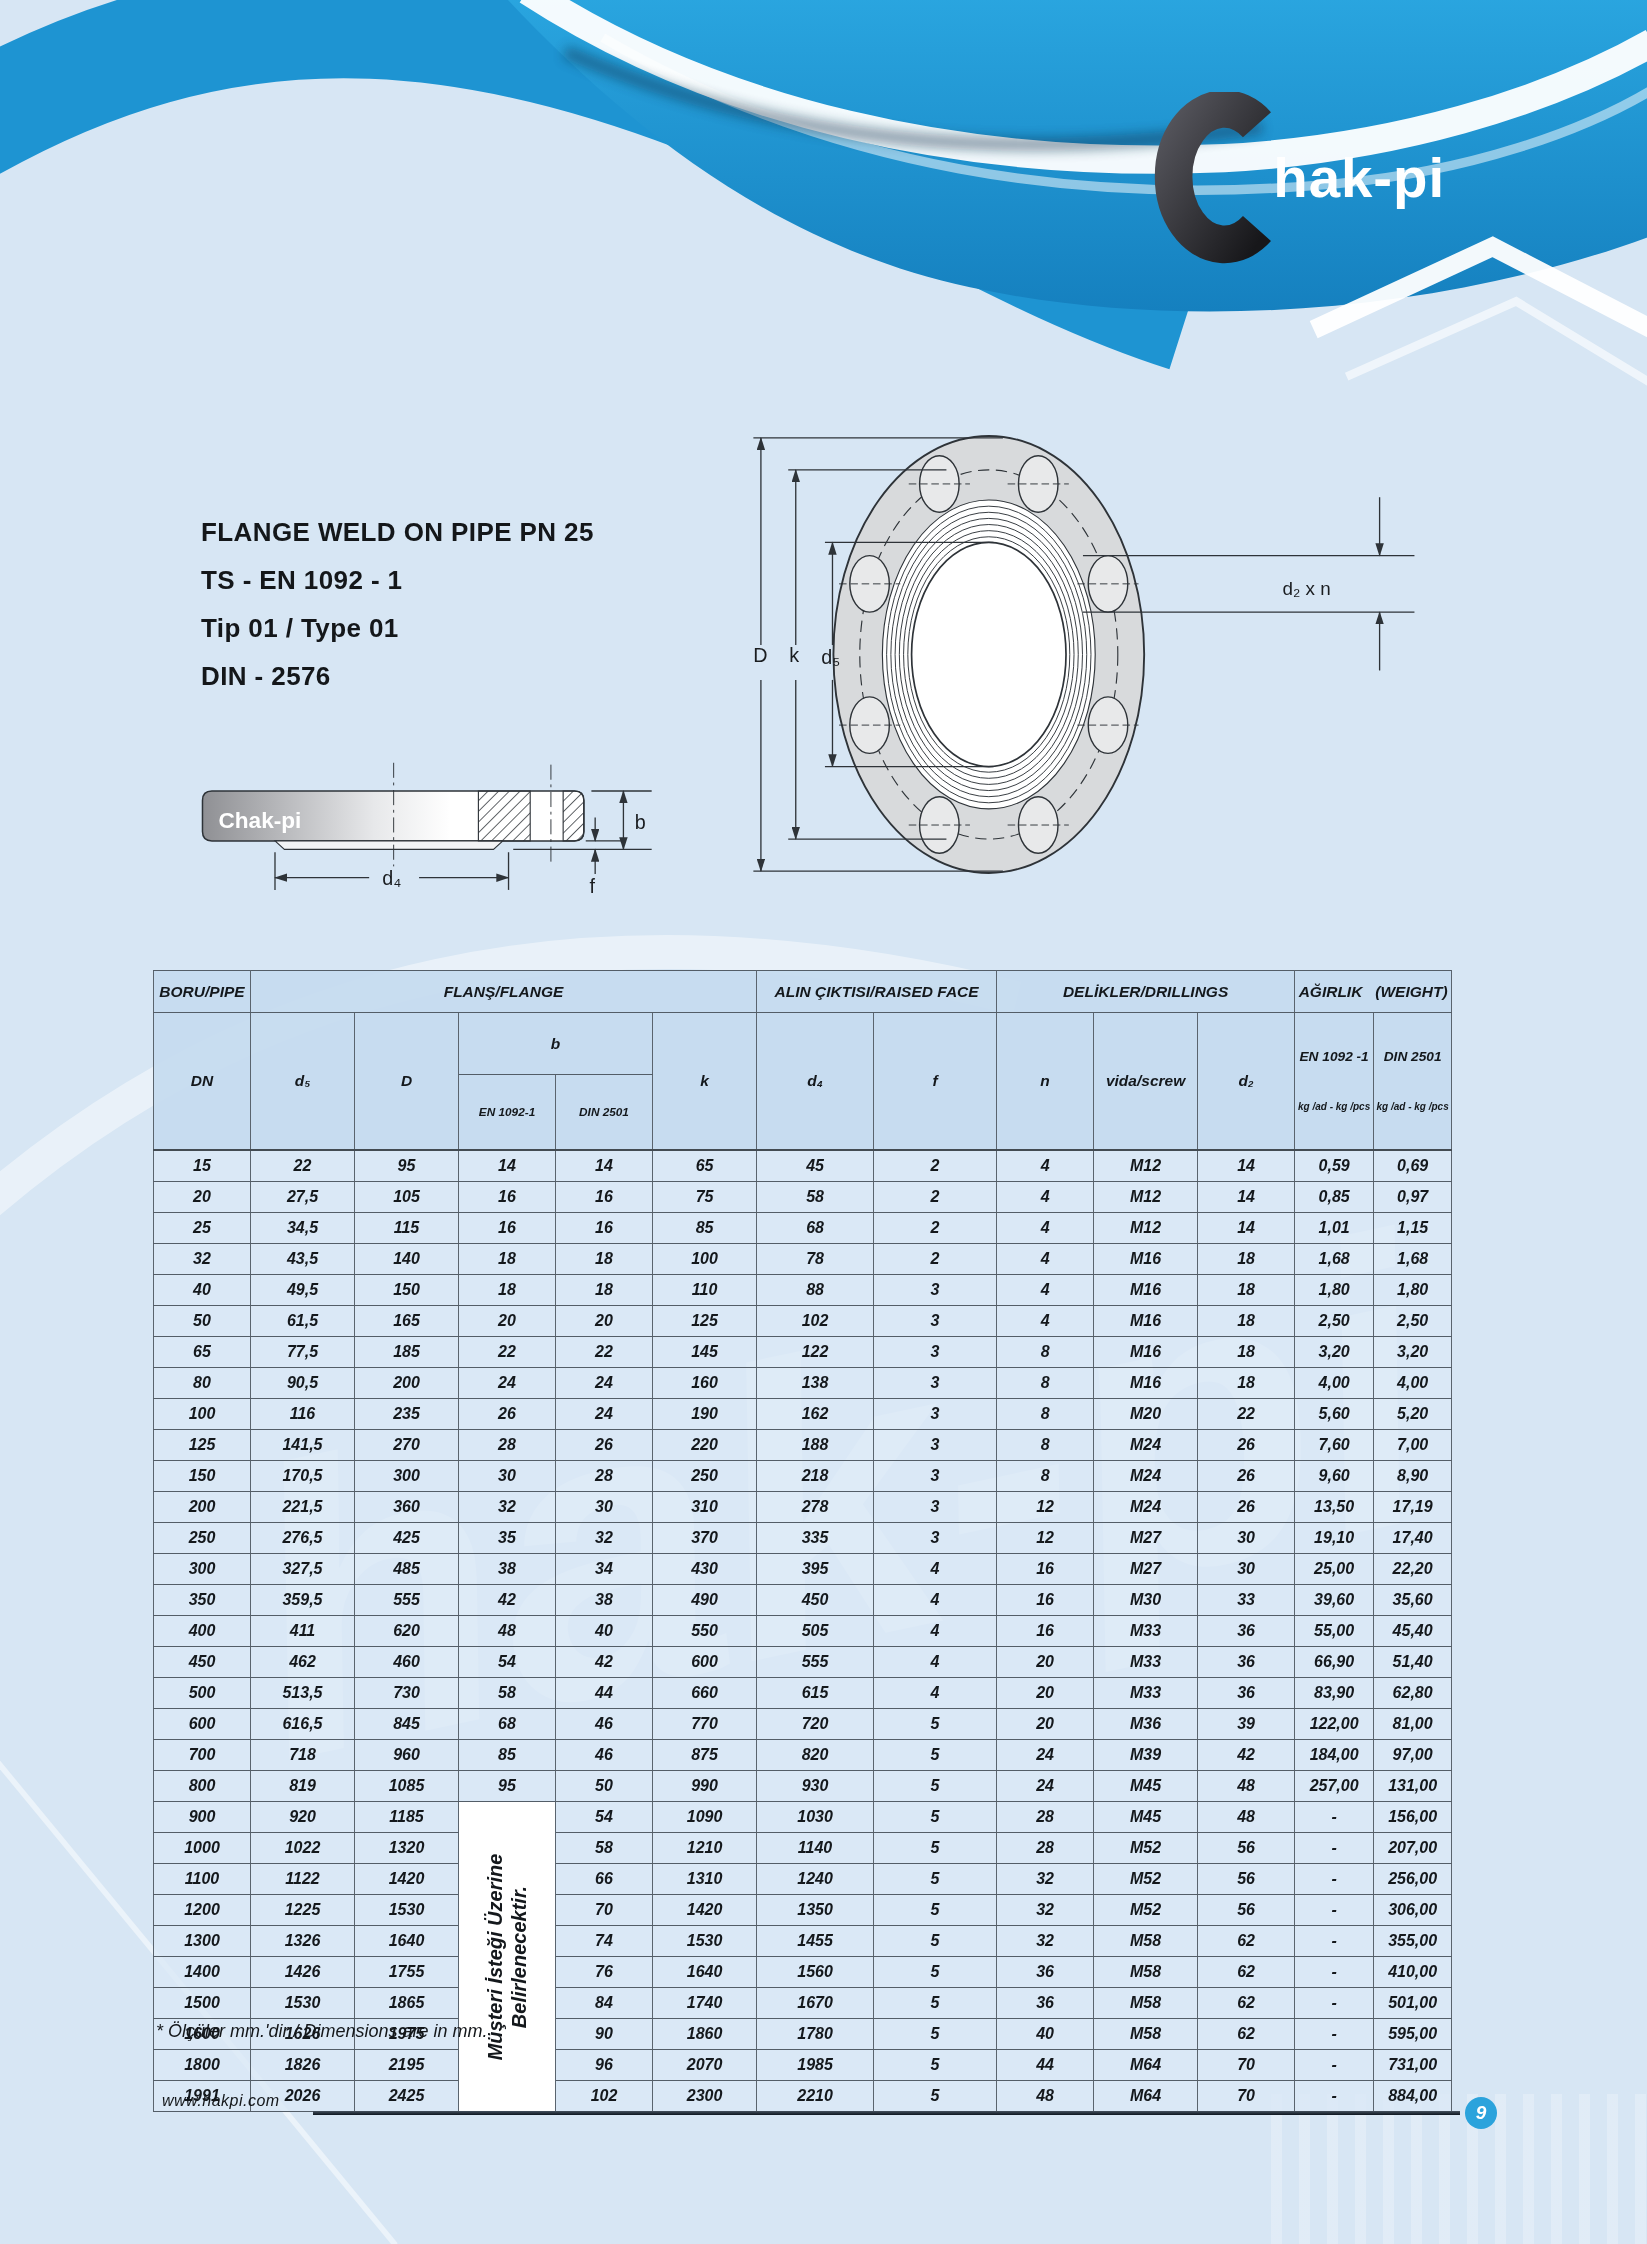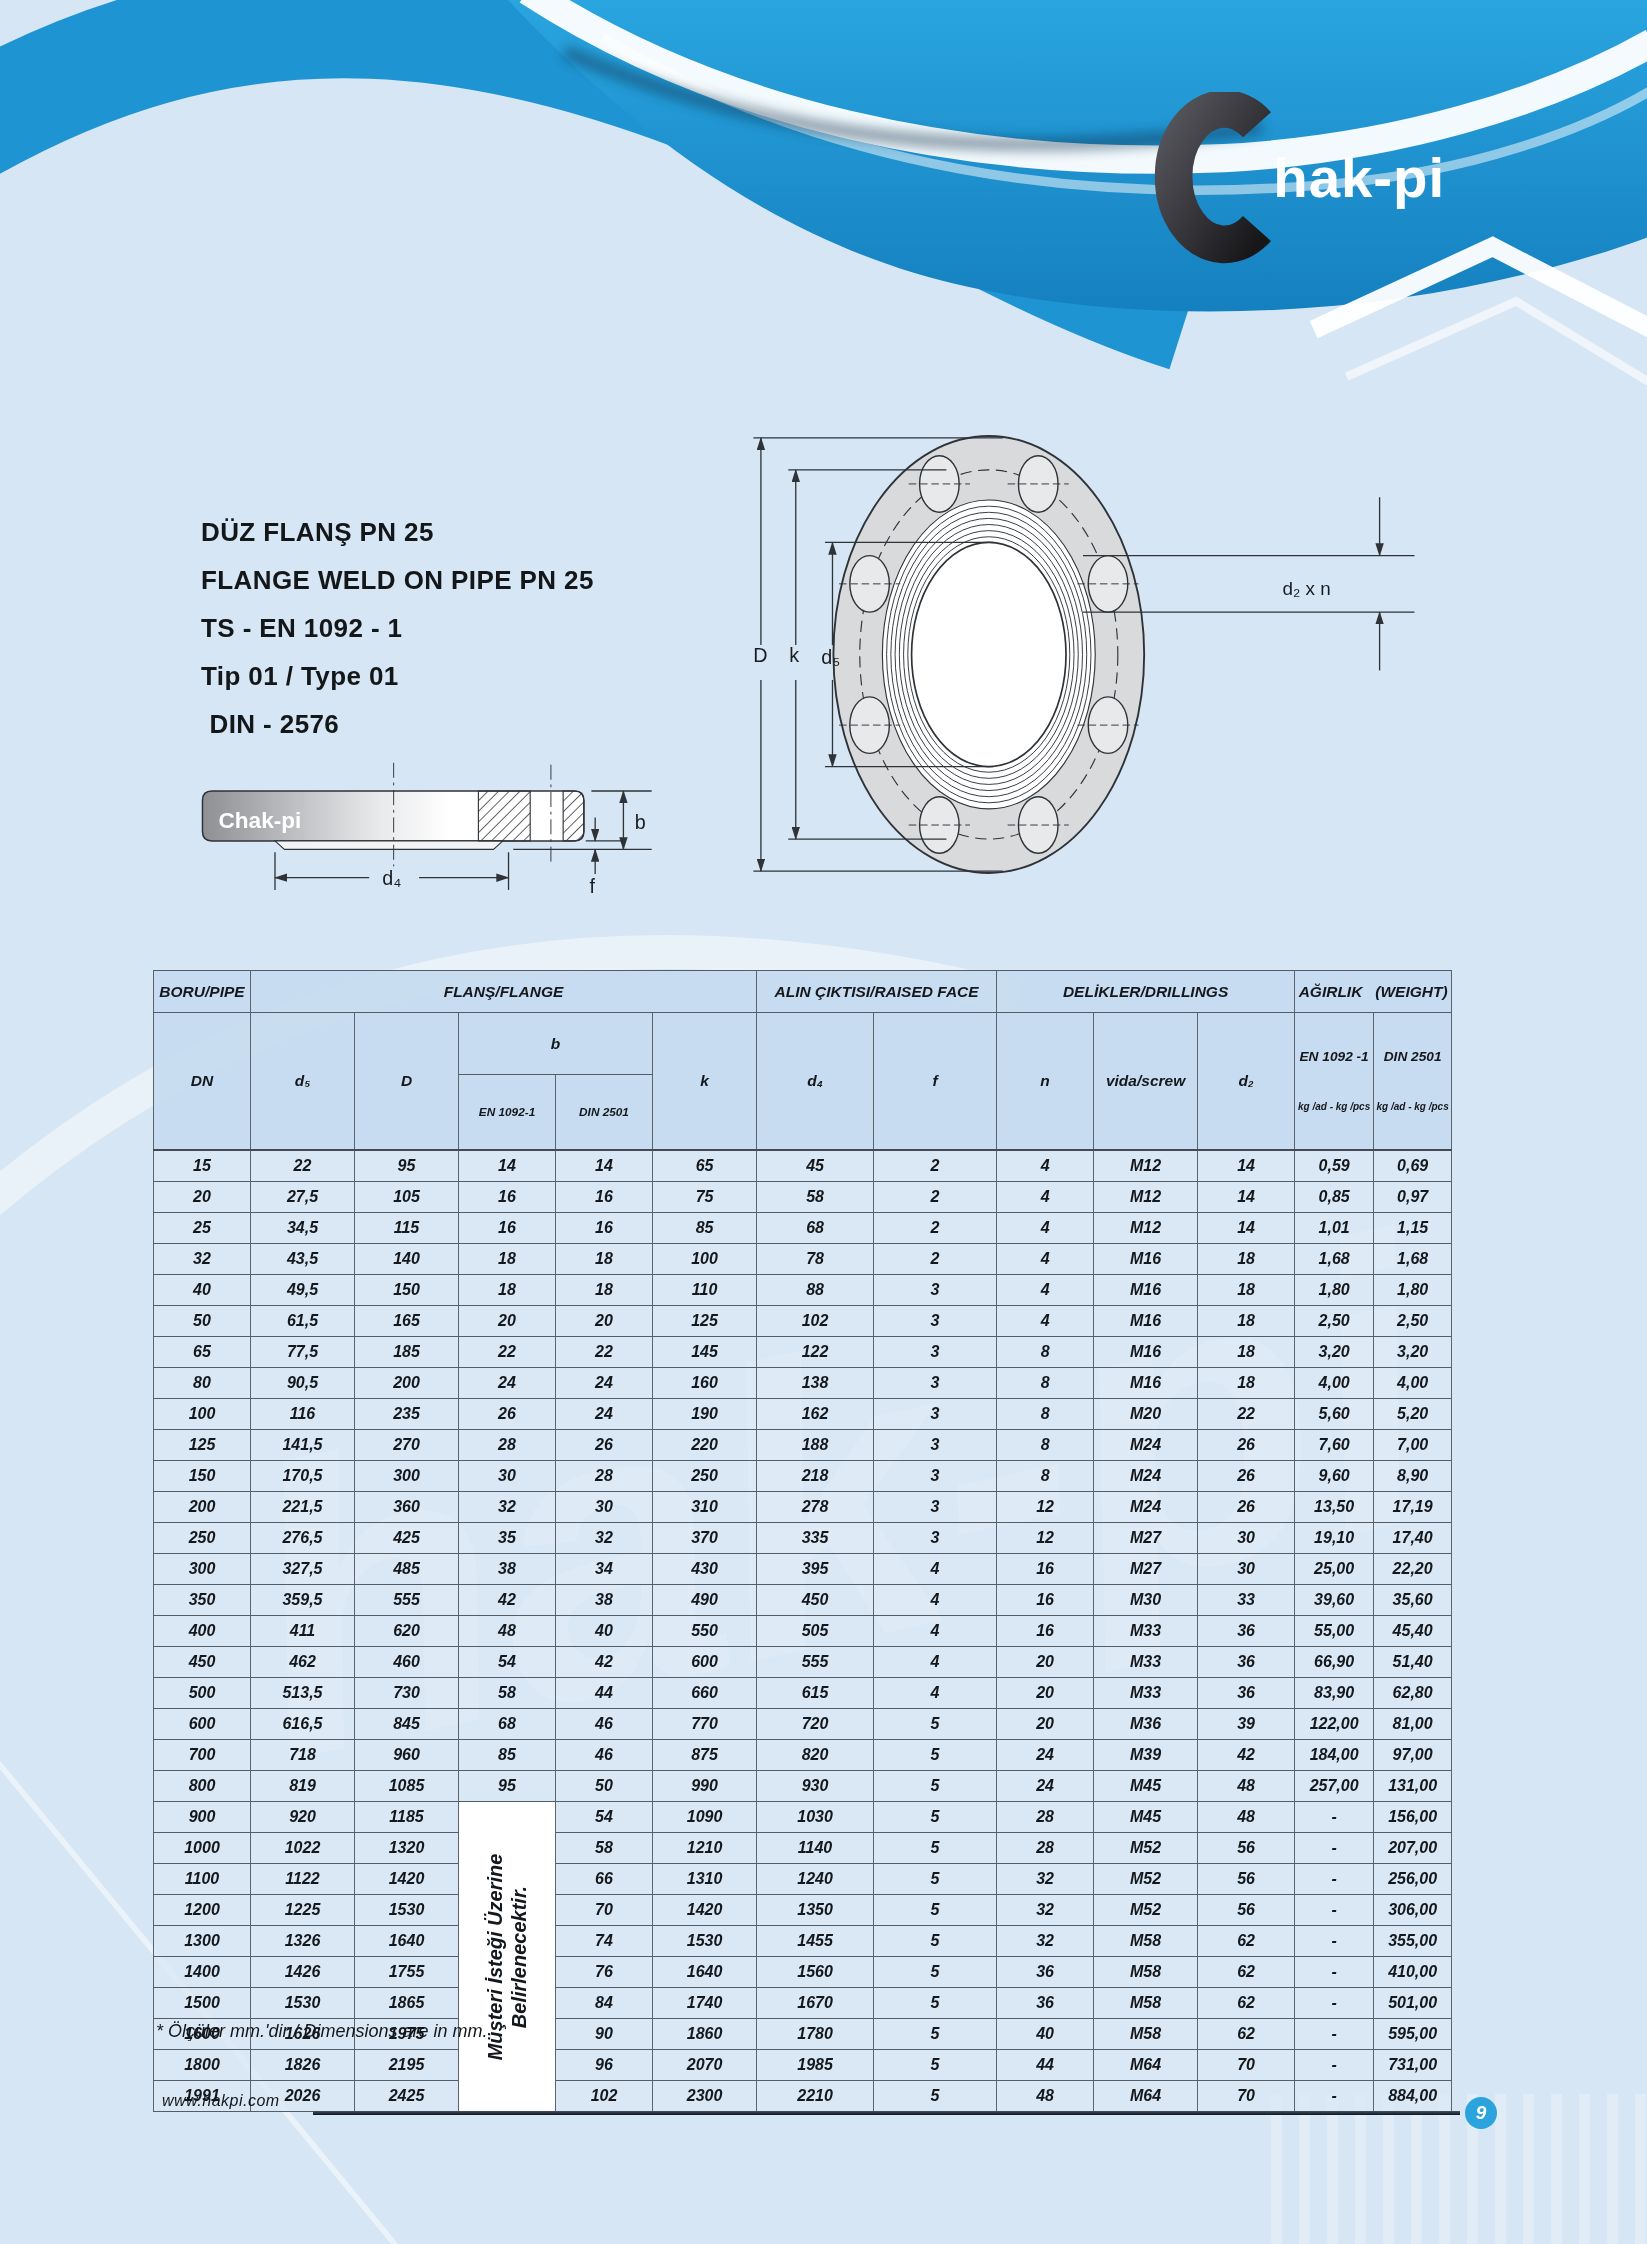--- a/index.html
+++ b/index.html
@@ -97,21 +97,20 @@
         <stop offset="0" stop-color="#55555c"></stop>
           <stop offset="1" stop-color="#17171a"></stop>
       </linearGradient>
     </defs>
     <path d="M134.7,34.8 A54,72 0 1 0 134.7,145.2" stroke="url(#gradC)" stroke-width="40" fill="none"></path>
     <text x="152" y="112" font-size="60" font-weight="bold" fill="#ffffff" letter-spacing="1">hak-pi</text>
   </svg>
 </div>
 
 <div class="titles">
-  <div class="tline">DÜZ FLANŞ PN 25</div>
   <div class="tline">FLANGE WELD ON PIPE PN 25</div>
   <div class="tline">TS - EN 1092 - 1</div>
   <div class="tline">Tip 01 / Type 01</div>
   <div class="tline">DIN - 2576</div>
 </div>
 
 <svg id="dwg" class="layer" viewBox="0 0 1750 2384">
   <defs>
     <marker id="aE" markerUnits="userSpaceOnUse" markerWidth="14" markerHeight="9" refX="13" refY="4.5" orient="auto">
       <path d="M0,0 L14,4.5 L0,9 Z" fill="#2e3338"></path>

